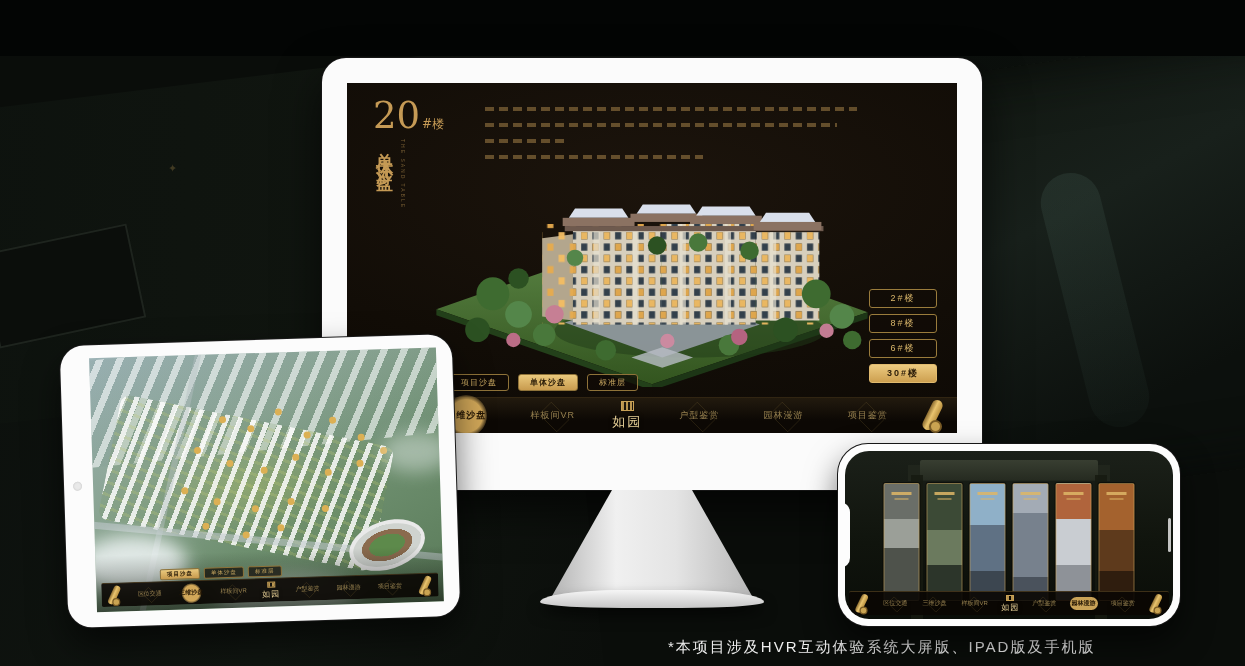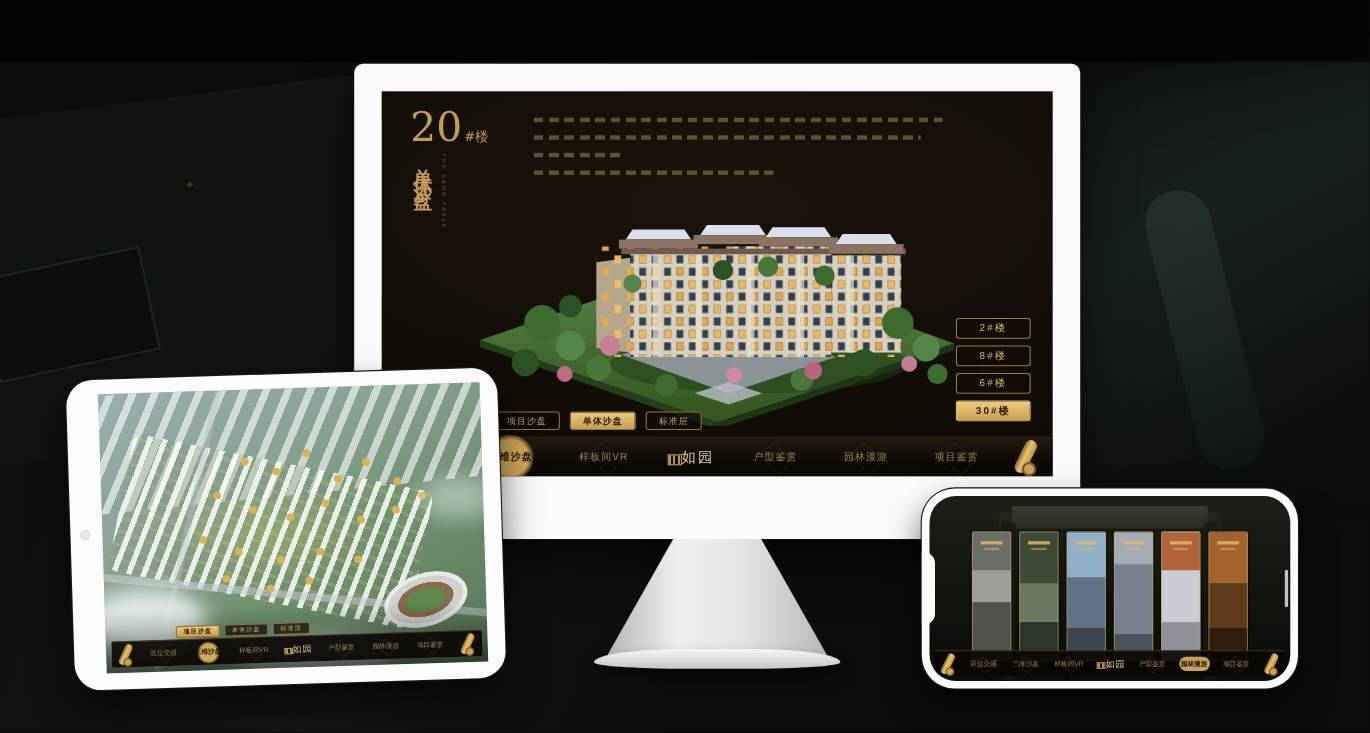--- a/index.html
+++ b/index.html
@@ -32,21 +32,21 @@
            text-align:center; color:#ffffff; font-size:42px; font-weight:700;
            letter-spacing:7px; }
 
   
   .footnote { position:absolute; left:668px; top:638px; width:577px; color:#ededed;
            font-size:15px; letter-spacing:2px; }
 
   
   .monitor { position:absolute; left:322px; top:58px; z-index:1; }
   .monitor-frame { position:relative; width:660px; height:432px; background:#fbfbfb;
-           border-radius:8px; box-shadow:0 0 0 1px #151515, 0 20px 45px rgba(0,0,0,.65); }
+           border-radius:24px; box-shadow:0 0 0 1px #151515, 0 20px 45px rgba(0,0,0,.65); }
   .mscreen { position:absolute; left:25px; top:25px; width:610px; height:350px;
            background:radial-gradient(120% 90% at 50% 30%, #1c140c 0%, #120d07 55%, #0c0804 100%);
            overflow:hidden; }
   .stand-neck { position:absolute; left:230px; top:432px; width:200px; height:106px;
            background:linear-gradient(90deg,#b5b5b5,#f0f0f0 32%,#e4e4e4 62%,#b8b8b8);
            clip-path:polygon(30% 0, 70% 0, 100% 100%, 0 100%); }
   .stand-base { position:absolute; left:218px; top:532px; width:224px; height:18px;
            background:linear-gradient(#f6f6f6,#c6c6c6);
            border-radius:50% / 90% 90% 45% 45%;
            box-shadow:0 8px 14px rgba(0,0,0,.55); }
@@ -95,21 +95,21 @@
             border-top:1px solid rgba(180,140,70,.22); }
   .nav-item { position:relative; padding:5px 7px; color:#96804f; font-size:9px;
             letter-spacing:1px; z-index:1; white-space:nowrap; cursor:pointer; }
   .nav-item::before { content:""; position:absolute; left:50%; top:50%; width:30px; height:30px;
             margin:-15px 0 0 -15px; border:1px solid rgba(150,120,60,.28);
             transform:rotate(45deg) scale(.8,.55); z-index:-1; }
   .nav-item.active { color:#241604; font-weight:700; }
   .nav-item.active::after { content:""; position:absolute; left:50%; top:50%; width:42px; height:42px;
             margin:-21px 0 0 -21px; border-radius:50%; z-index:-1;
             background:radial-gradient(circle,#d2a859 0 55%, rgba(210,168,89,.25) 70%, transparent 72%); }
-  .nav-logo { display:flex; flex-direction:row; align-items:flex-end; z-index:1; cursor:pointer; }
+  .nav-logo { display:flex; flex-direction:column; align-items:center; z-index:1; cursor:pointer; }
   .seal { width:13px; height:10px; border:1px solid #c9a257; margin-bottom:2px;
             background:repeating-linear-gradient(90deg, rgba(201,162,87,.9) 0 2px, transparent 2px 4px); }
   .logo-text { font-family:"DejaVu Serif", serif; font-size:13px; letter-spacing:2px;
             color:#e6cf96; text-shadow:0 0 4px rgba(0,0,0,.8); }
   .scroll-icon { position:relative; width:16px; height:36px; cursor:pointer; }
   .scroll-icon::before { content:""; position:absolute; left:2px; top:1px; width:11px; height:32px;
             background:linear-gradient(90deg,#8a6a2f,#e9c46f 45%,#b9903f);
             border-radius:6px; transform:rotate(26deg); }
   .scroll-icon::after { content:""; position:absolute; right:-1px; bottom:1px; width:9px; height:9px;
             border:2px solid #7a5c26; border-radius:50%; background:#caa452; }
@@ -421,13 +421,14 @@
         <div class="nav-item">户型鉴赏</div>
         <div class="nav-item phone-active">园林漫游</div>
         <div class="nav-item">项目鉴赏</div>
         <div class="scroll-icon"></div>
       </div>
     </div>
     <div class="notch"></div>
     <div class="home-indicator"></div>
   </div>
 
+  <div class="footnote">*本项目涉及HVR互动体验系统大屏版、IPAD版及手机版</div>
 </div>
 
 </body></html>

